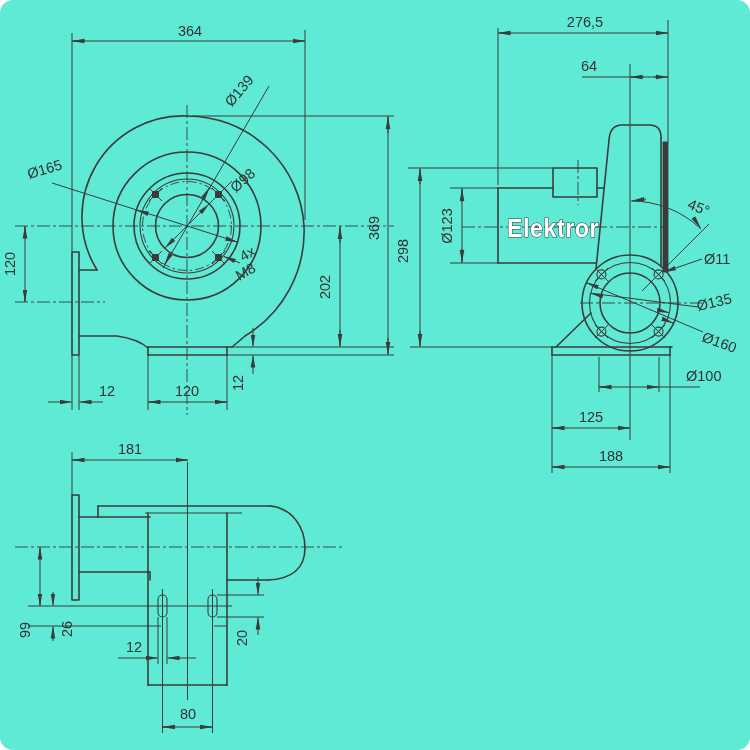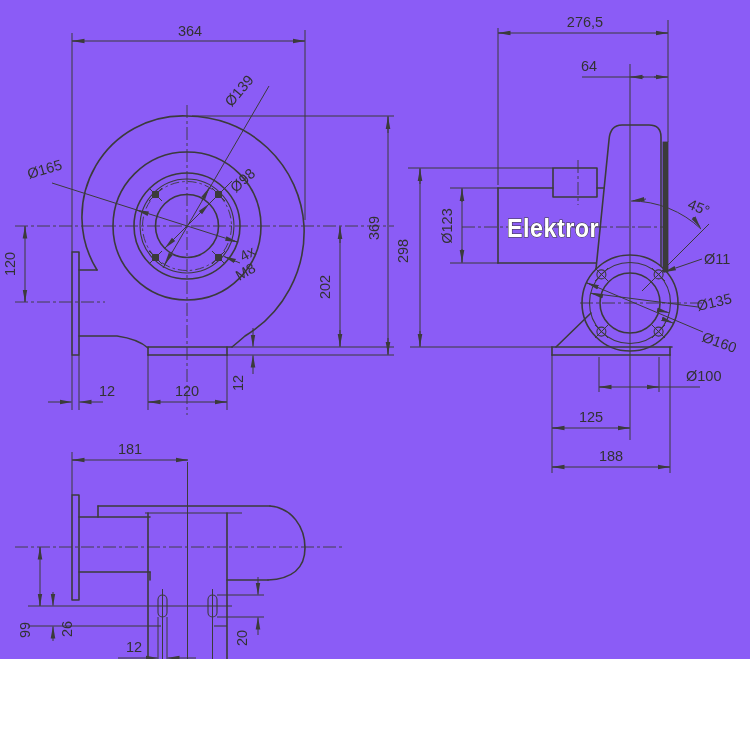--- a/index.html
+++ b/index.html
@@ -1,17 +1,17 @@
 <!DOCTYPE html>
 <html><head>
 <meta charset="utf-8">
 <style>
   html,body{margin:0;padding:0;background:#fff;}
-  #stage{position:relative;width:750px;height:659px;background:#8b5cf6;overflow:hidden;
-         font-family:"Liberation Sans", sans-serif;}
+  #stage{position:relative;width:750px;height:750px;background:#5eead4;overflow:hidden;
+         font-family:"Liberation Sans", sans-serif;border-radius:13px;}
   svg{position:absolute;left:0;top:0;}
   .obj{fill:none;stroke:#3b3b3b;stroke-width:1.6;stroke-linejoin:round;stroke-linecap:round;}
   .thin{fill:none;stroke:#3b3b3b;stroke-width:1.1;stroke-linejoin:round;}
   .dim{fill:none;stroke:#3b3b3b;stroke-width:1;}
   .cl{fill:none;stroke:#3b3b3b;stroke-width:0.9;stroke-dasharray:13 3 3 3;}
   .dash{fill:none;stroke:#3b3b3b;stroke-width:0.9;stroke-dasharray:9 3 2.5 3;}
   .dimtext{font-family:"Liberation Sans",sans-serif;font-size:14.5px;fill:#323232;}
   .mid{text-anchor:middle;}
   .bolt{fill:#3b3b3b;stroke:none;}
   .logo{font-family:"Liberation Sans",sans-serif;font-weight:bold;font-size:25px;

